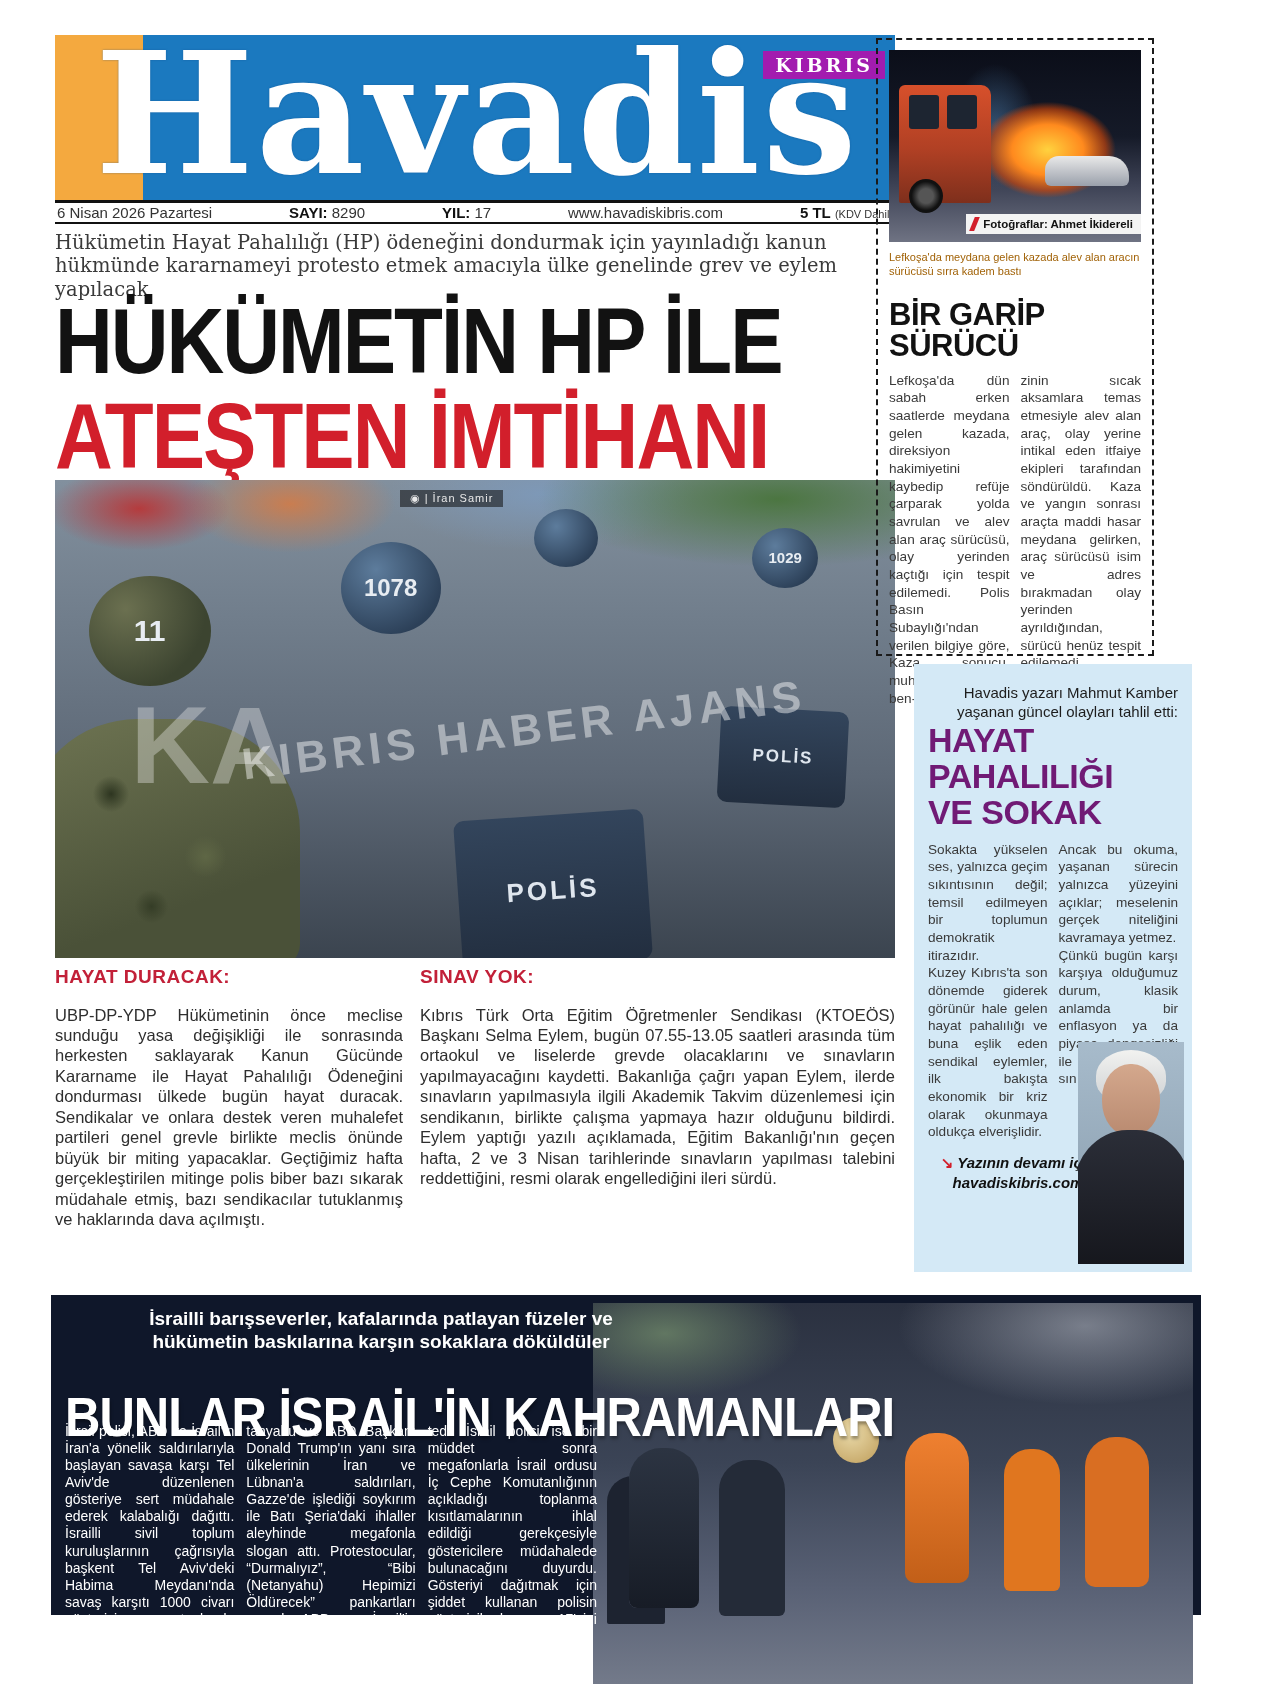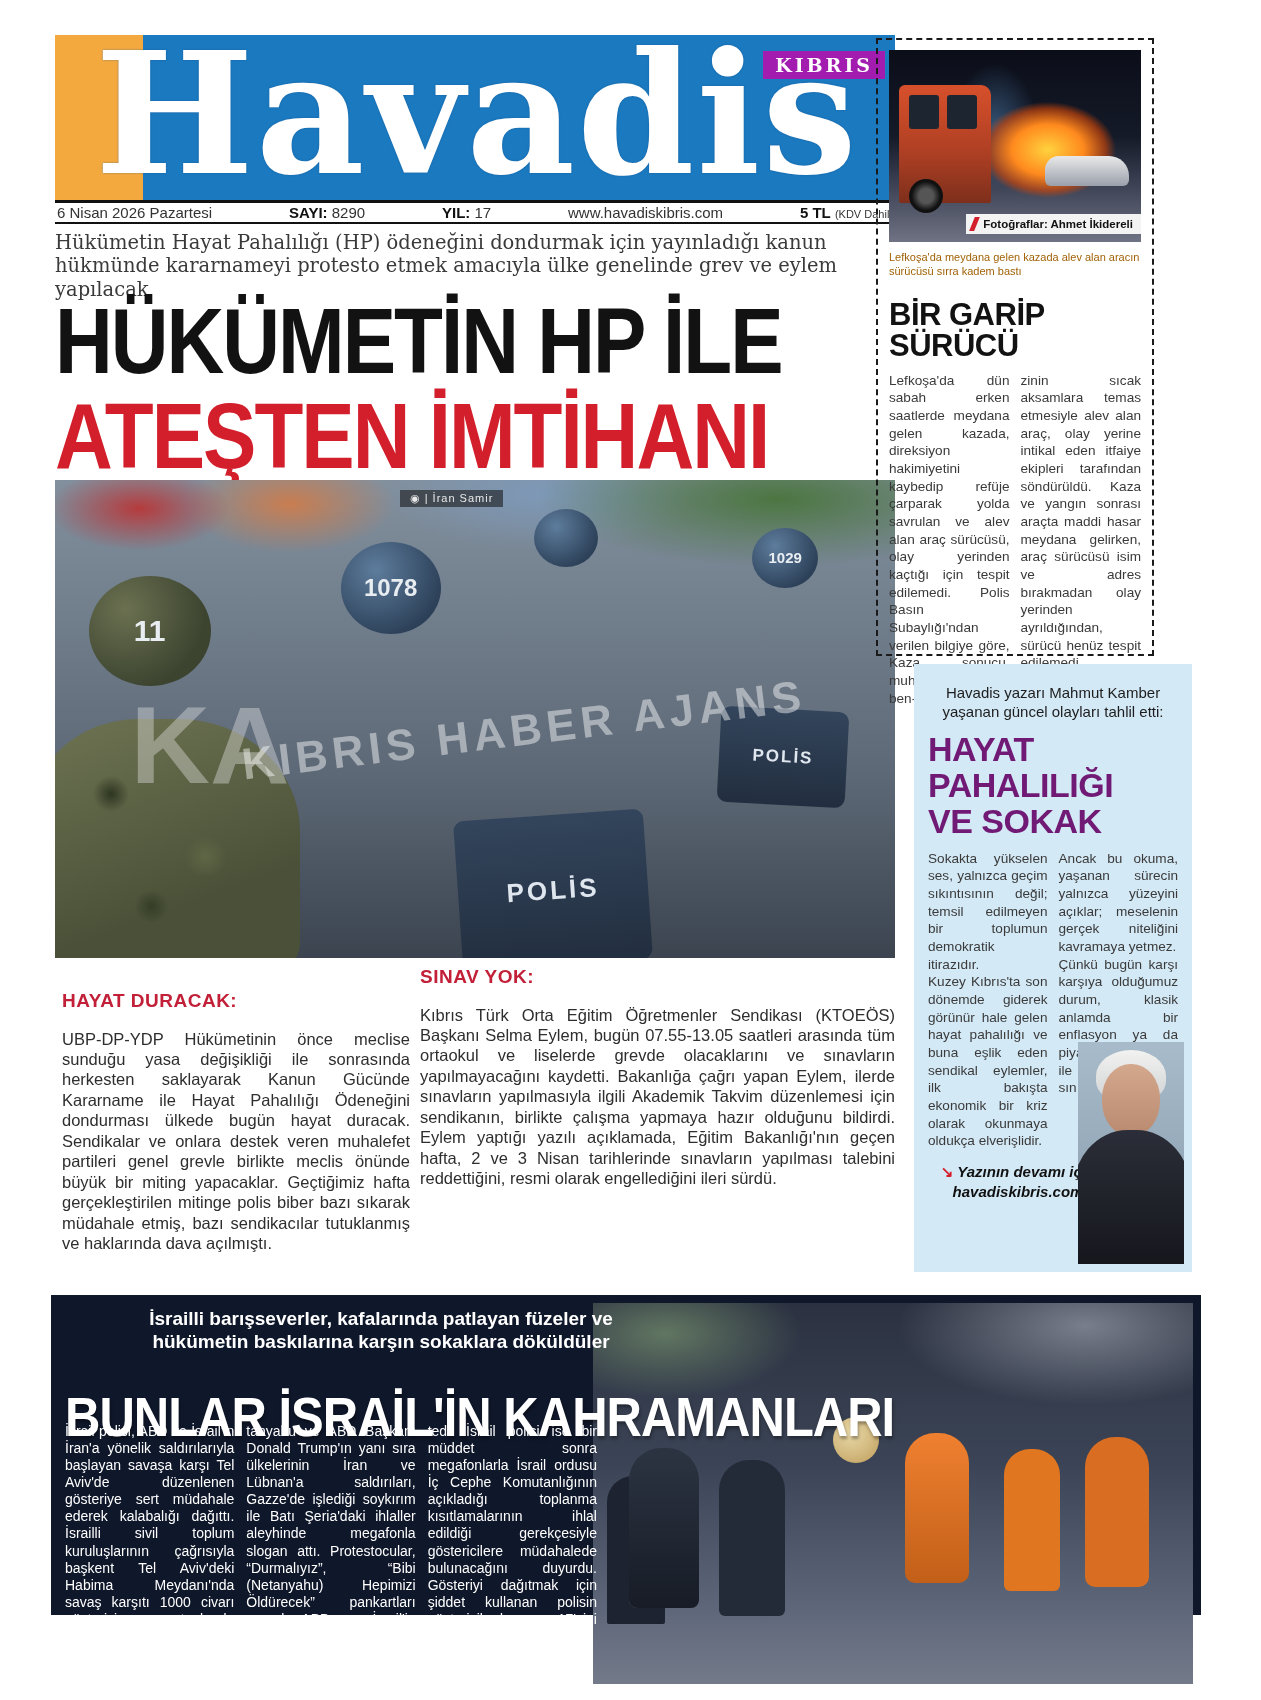--- a/index.html
+++ b/index.html
@@ -69,21 +69,21 @@
   .heads{position:absolute;left:120px;top:110px;width:16px;height:16px;border-radius:50%;
       background:#2f3b49;box-shadow:
         60px 6px 0 4px #49586a, 140px -4px 0 6px #32404f, 215px 10px 0 3px #8a6f5c,
         300px -2px 0 6px #3c4a5a, 370px 8px 0 4px #57450 , 370px 8px 0 4px #574537,
         450px -6px 0 6px #31405 , 450px -6px 0 6px #314052, 520px 4px 0 4px #8a7360,
         600px -2px 0 6px #3a4757, 660px 10px 0 3px #2c3847;}
 
   
   .art-head{font-size:19px;font-weight:bold;color:#C22038;letter-spacing:.5px;margin:0 0 4px 0;}
   .art-body{font-size:16.5px;line-height:1.24;color:#2e2e2e;text-align:justify;}
-  #article-left{position:absolute;left:55px;top:990px;width:348px;margin-left:7px;}
+  #article-left{position:absolute;left:55px;top:966px;width:348px;}
   #article-right{position:absolute;left:420px;top:966px;width:475px;}
 
   
   #rail-accident{position:absolute;left:876px;top:38px;width:278px;height:618px;
       border:2px dashed #1a1a1a;box-sizing:border-box;padding:10px 11px;}
   .acc-photo{position:relative;width:100%;height:192px;overflow:hidden;
       background:
         radial-gradient(ellipse 85px 60px at 63% 52%, #ffd23e, #ff8a1e 42%, rgba(205,70,10,.65) 68%, transparent 80%),
         radial-gradient(ellipse 60px 90px at 42% 40%, rgba(90,150,205,.45), transparent 70%),
         linear-gradient(180deg,#0b0e19 0%,#151a28 45%,#3c4154 70%,#6f7383 100%);}
@@ -100,21 +100,21 @@
   .cap-slash{display:inline-block;width:5px;height:14px;background:#D21F2B;
       transform:skewX(-22deg);margin-right:6px;}
   .acc-stand{font-size:11px;line-height:1.25;color:#a16207;margin:9px 0 20px 0;}
   .acc-headline{font-size:31px;font-weight:bold;line-height:1.02;color:#121212;letter-spacing:-.5px;margin:0 0 10px 0;}
   .two-cols{display:flex;gap:11px;}
   .two-cols .col{flex:1;font-size:13.6px;line-height:1.3;color:#3a3a3a;text-align:justify;}
 
   
   #rail-column{position:absolute;left:914px;top:664px;width:278px;height:608px;background:#D4E9F6;
       box-sizing:border-box;padding:14px 14px 10px 14px;}
-  .colm-intro{text-align:center;font-size:15px;line-height:1.25;color:#1d1d1d;margin:6px 0 9px 0;}
+  .colm-intro{text-align:right;font-size:15px;line-height:1.25;color:#1d1d1d;margin:6px 0 0 0;}
   .colm-headline{font-size:34px;font-weight:bold;line-height:1.07;color:#701a75;letter-spacing:-.5px;
       margin:0 0 10px 0;}
   .more-link{margin-top:12px;width:72%;text-align:center;font-weight:bold;font-style:italic;
       font-size:15px;color:#111;line-height:1.3;}
   .arrow-icon{color:#D21F2B;font-style:normal;}
   .portrait{position:absolute;right:8px;bottom:8px;width:106px;height:222px;overflow:hidden;
       background:linear-gradient(180deg,#a7bbcb,#869aab);}
   .p-hair{position:absolute;left:18px;top:8px;width:70px;height:52px;border-radius:50% 50% 40% 40%;
       background:linear-gradient(180deg,#f2f2f0,#cfd2d4);}
   .p-face{position:absolute;left:24px;top:22px;width:58px;height:72px;border-radius:48%;

